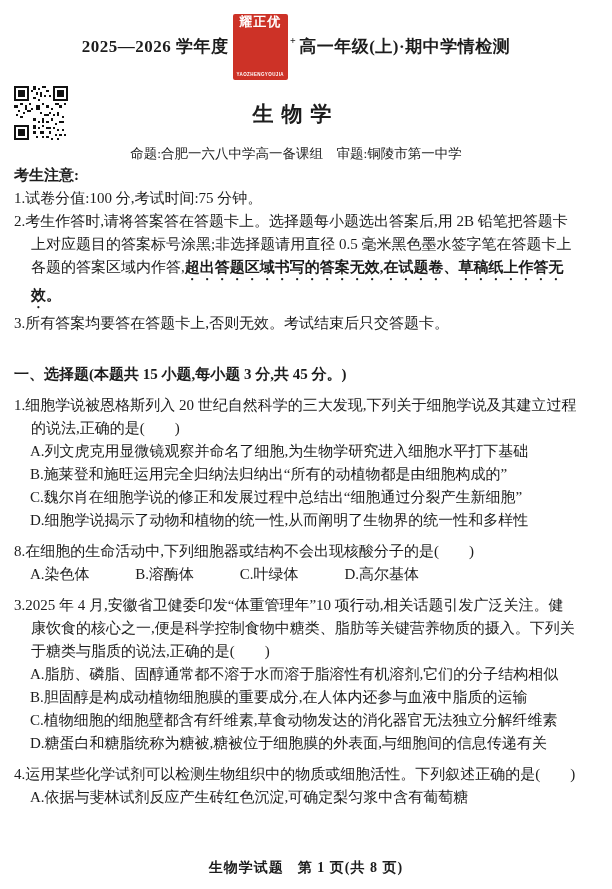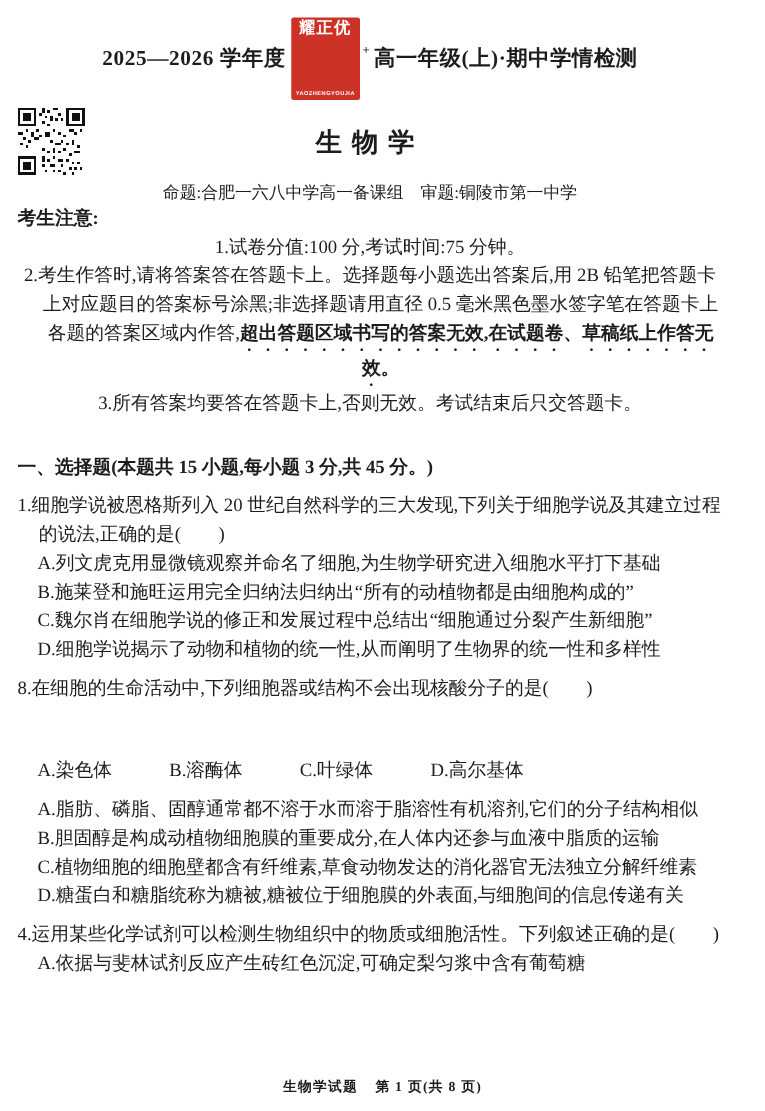--- a/index.html
+++ b/index.html
@@ -35,39 +35,39 @@
   .qr { position: absolute; left: 0; top: 0; width: 54px; height: 54px; }
   .qr svg { width: 54px; height: 54px; display: block; }
   .subject {
     margin: 0; text-align: center; font-size: 21px; font-weight: bold;
     letter-spacing: 8px; padding-top: 14px;
   }
   .attribution { text-align: center; font-size: 13.5px; margin-top: 2px; line-height: 20px; }
   
   .notice { font-size: 15px; line-height: 23px; }
   .notice-head { font-weight: bold; font-size: 15px; line-height: 23px; }
-  .n-item { padding-left: 17px; text-indent: -17px; text-align: center; }
+  .n-item { padding-left: 17px; text-indent: -17px; }
   .em {
     font-weight: bold;
     -webkit-text-emphasis: filled dot #1c1c1c;
     text-emphasis: filled dot #1c1c1c;
     -webkit-text-emphasis-position: under;
     text-emphasis-position: under right;
   }
   
   .section-title { margin-top: 28px; font-weight: bold; font-size: 15px; line-height: 23px; }
   .q { font-size: 15px; line-height: 23px; margin-top: 8px; }
   .stem { padding-left: 17px; text-indent: -17px; }
   .opt { margin-left: 16px; padding-left: 17px; text-indent: -17px; }
   .opt-row { margin-left: 16px; }
-  .opt-inline { display: inline-block; margin-right: 42px; margin-top: 43px; }
+  .opt-inline { display: inline-block; margin-right: 42px; }
   
   .footer {
     position: absolute; left: 0; right: 0; bottom: 12px;
-    text-align: center; font-size: 11px; font-weight: bold; letter-spacing: 1px;
+    text-align: center; font-size: 14px; font-weight: bold; letter-spacing: 1px;
   }
   .footer .f-label { margin-right: 14px; }
 </style>
 </head>
 <body>
 
 <div class="page">
 
   <div class="head-line">
     <span>2025—2026 学年度</span>
@@ -185,20 +185,21 @@
     <div class="stem">8.在细胞的生命活动中,下列细胞器或结构不会出现核酸分子的是(　　)</div>
     <div class="opt-row">
       <span class="opt-inline">A.染色体</span>
       <span class="opt-inline">B.溶酶体</span>
       <span class="opt-inline">C.叶绿体</span>
       <span class="opt-inline">D.高尔基体</span>
     </div>
   </div>
 
   <div class="q">
+    <div class="stem">3.2025 年 4 月,安徽省卫健委印发“体重管理年”10 项行动,相关话题引发广泛关注。健康饮食的核心之一,便是科学控制食物中糖类、脂肪等关键营养物质的摄入。下列关于糖类与脂质的说法,正确的是(　　)</div>
     <div class="opt">A.脂肪、磷脂、固醇通常都不溶于水而溶于脂溶性有机溶剂,它们的分子结构相似</div>
     <div class="opt">B.胆固醇是构成动植物细胞膜的重要成分,在人体内还参与血液中脂质的运输</div>
     <div class="opt">C.植物细胞的细胞壁都含有纤维素,草食动物发达的消化器官无法独立分解纤维素</div>
     <div class="opt">D.糖蛋白和糖脂统称为糖被,糖被位于细胞膜的外表面,与细胞间的信息传递有关</div>
   </div>
 
   <div class="q">
     <div class="stem">4.运用某些化学试剂可以检测生物组织中的物质或细胞活性。下列叙述正确的是(　　)</div>
     <div class="opt">A.依据与斐林试剂反应产生砖红色沉淀,可确定梨匀浆中含有葡萄糖</div>
   </div>

